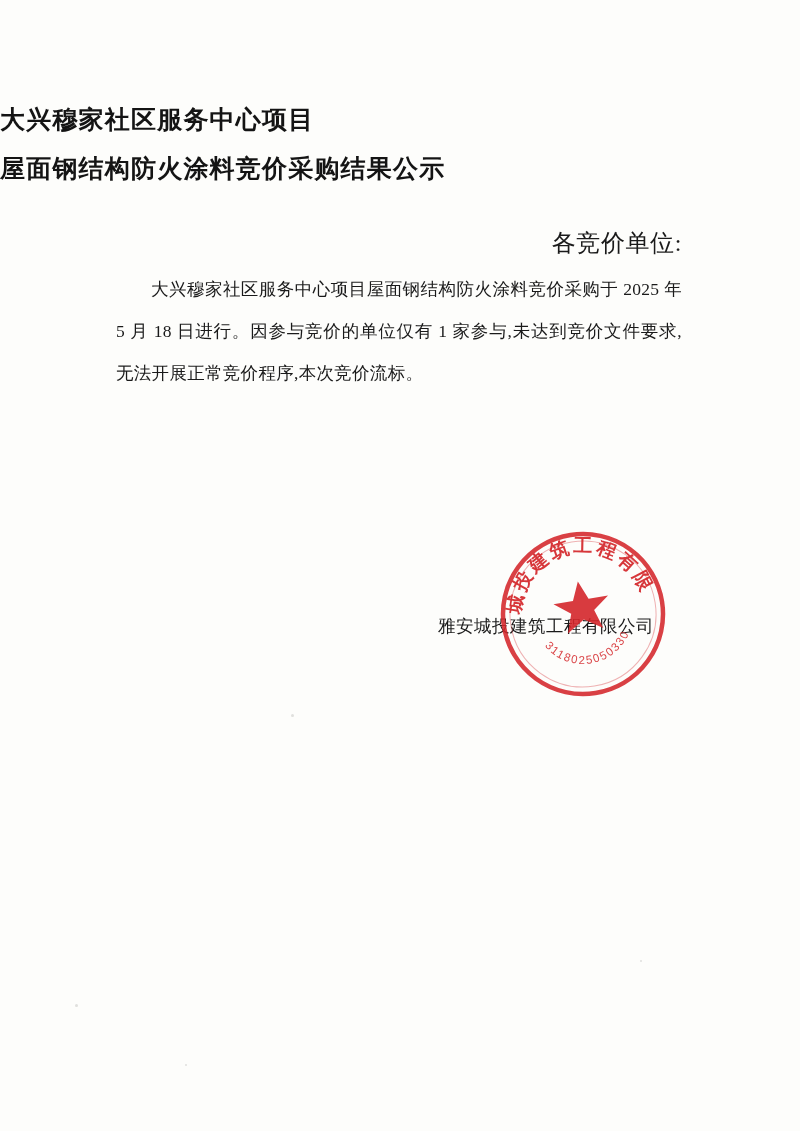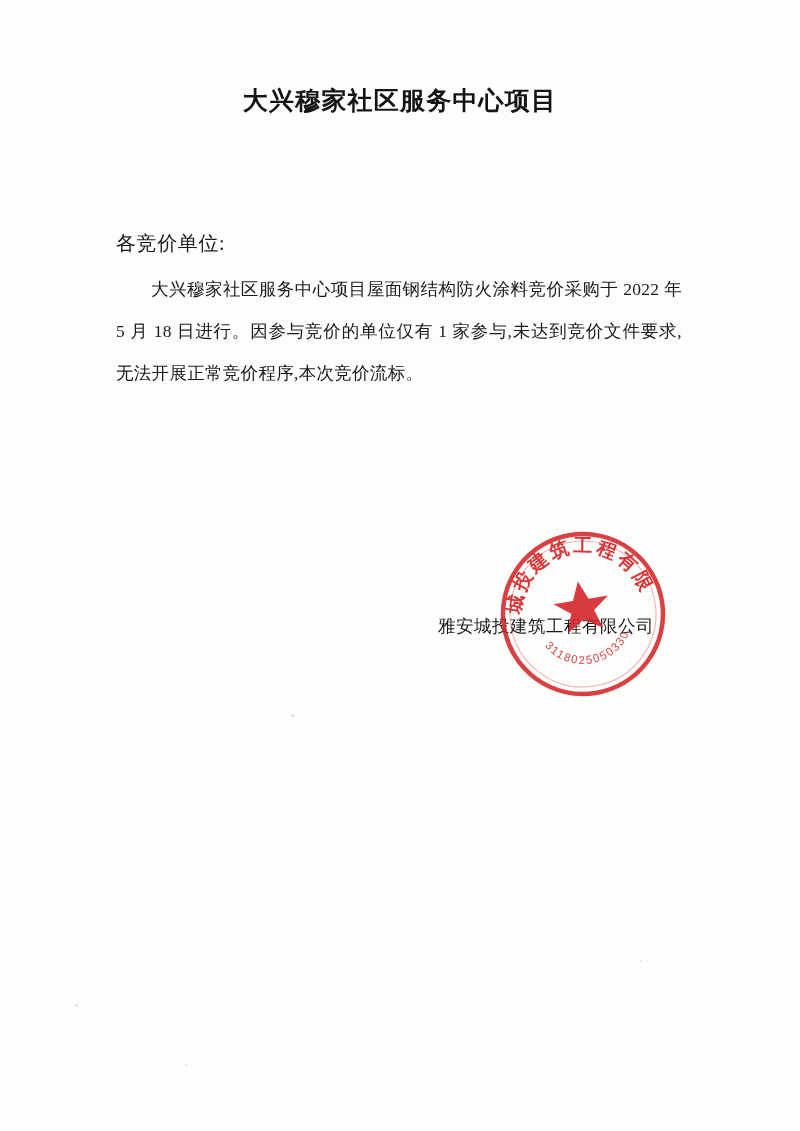--- a/index.html
+++ b/index.html
@@ -24,41 +24,42 @@
   .speck {
     position: absolute;
     background: #c9c9c4;
     border-radius: 50%;
     opacity: .55;
   }
   .title-block {
     position: absolute;
     left: 0;
     right: 0;
-    top: 76px;
-    text-align: center;
+    top: 95px;
+    text-align: left;
   }
   .title-line {
     font-size: 25px;
     font-weight: bold;
     letter-spacing: 1.2px;
     line-height: 49px;
     color: #141414;
     font-family: "Liberation Serif", "DejaVu Serif", serif;
   }
   .body-block {
     position: absolute;
     left: 116px;
     top: 228px;
     width: 566px;
   }
   .salutation {
-    font-size: 20px;
+    font-size: 24px;
     line-height: 30px;
     letter-spacing: .6px;
+    text-align: right;
   }
   .para {
     font-size: 17.5px;
     line-height: 42px;
     letter-spacing: .3px;
     text-align: justify;
     text-justify: inter-ideograph;
     text-indent: 2em;
     margin-top: 10px;
   }
@@ -95,25 +96,26 @@
 
 <div class="page">
 
   <div class="speck" style="left:291px;top:714px;width:3px;height:3px;"></div>
   <div class="speck" style="left:75px;top:1004px;width:3px;height:3px;"></div>
   <div class="speck" style="left:185px;top:1064px;width:2px;height:2px;"></div>
   <div class="speck" style="left:640px;top:960px;width:2px;height:2px;"></div>
 
   <div class="title-block">
     <div class="title-line">大兴穆家社区服务中心项目</div>
+    <div class="title-line">屋面钢结构防火涂料竞价采购结果公示</div>
   </div>
 
   <div class="body-block">
     <div class="salutation">各竞价单位:</div>
-    <div class="para">大兴穆家社区服务中心项目屋面钢结构防火涂料竞价采购于 2022 年 5 月 18 日进行。因参与竞价的单位仅有 1 家参与,未达到竞价文件要求,无法开展正常竞价程序,本次竞价流标。</div>
+    <div class="para">大兴穆家社区服务中心项目屋面钢结构防火涂料竞价采购于 2025 年 5 月 18 日进行。因参与竞价的单位仅有 1 家参与,未达到竞价文件要求,无法开展正常竞价程序,本次竞价流标。</div>
   </div>
 
   <div class="sign-block">
     <div class="sign-line">雅安城投建筑工程有限公司</div>
   </div>
 
   <div class="seal">
     <svg width="172" height="172" viewBox="0 0 172 172" xmlns="http://www.w3.org/2000/svg">
       <defs>
         <path id="arcTop" d="M 24,86 A 62,62 0 0 1 148,86"></path>

